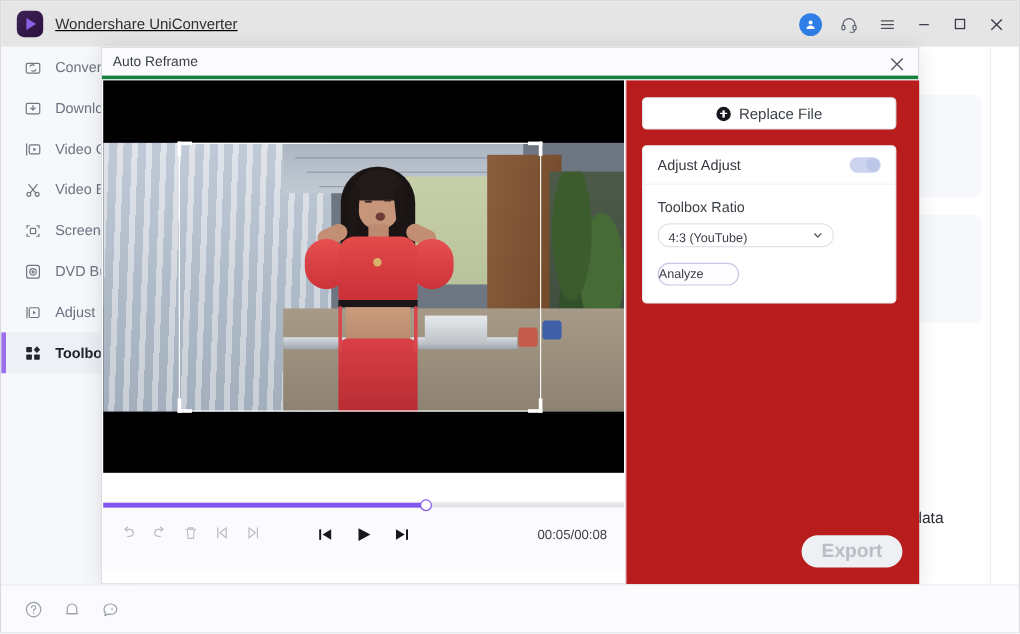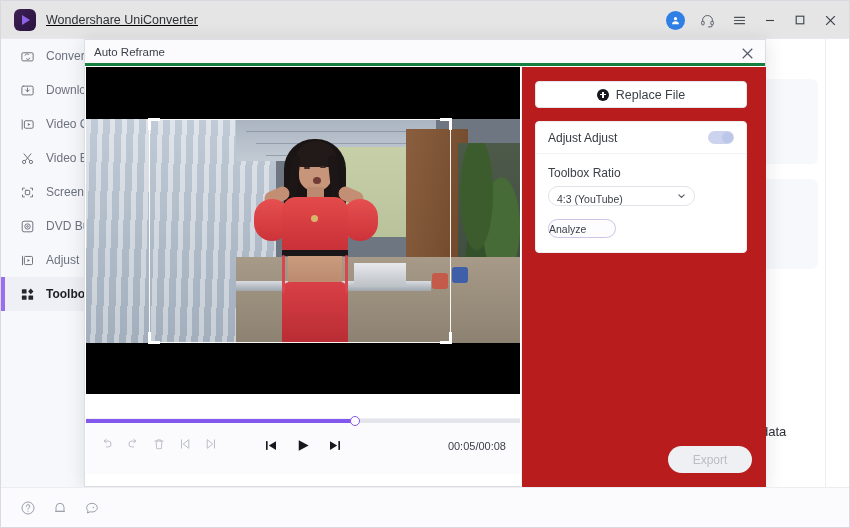--- a/index.html
+++ b/index.html
@@ -416,21 +416,21 @@
     font-size: 10.5px; color: #3b3f48;
     margin-top: 2px;
   }
 
   .export-btn {
     position: absolute; right: 14px; bottom: 14px;
     width: 84px; height: 27px;
     border-radius: 14px;
     background: #eef0f4;
     display: flex; align-items: center; justify-content: center;
-    font-size: 12px; color: #b9bdc6;
+    font-size: 16px; color: #b9bdc6; font-weight: bold;
   }
   svg { display: block; }
 </style>
 </head>
 <body>
 
 <div id="app">
 
   <div class="titlebar">
     <div class="app-logo">

